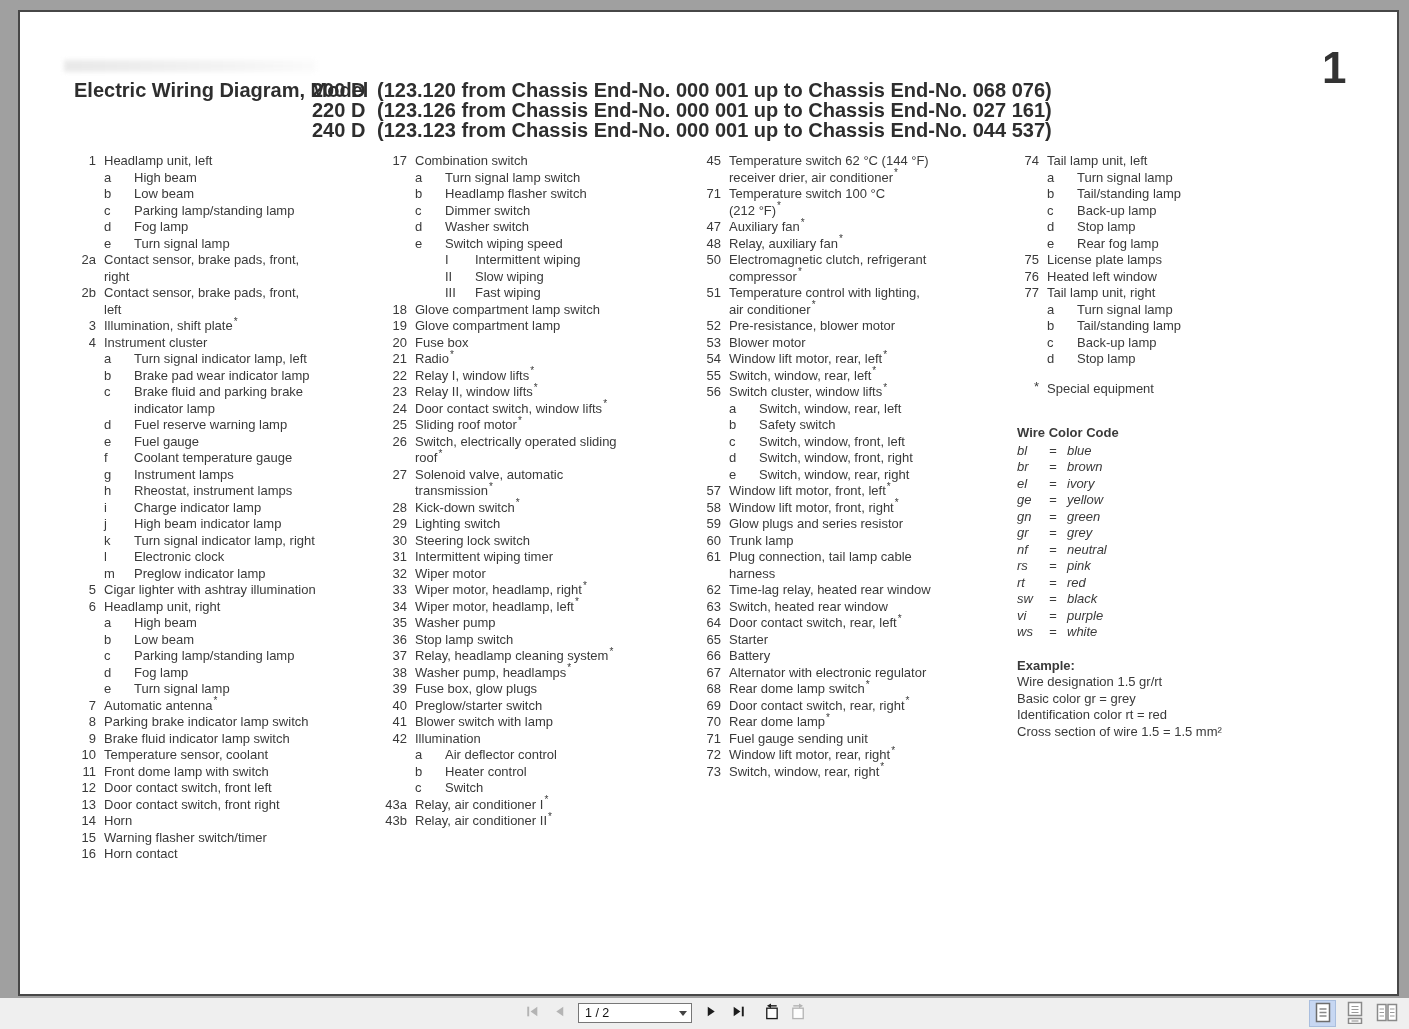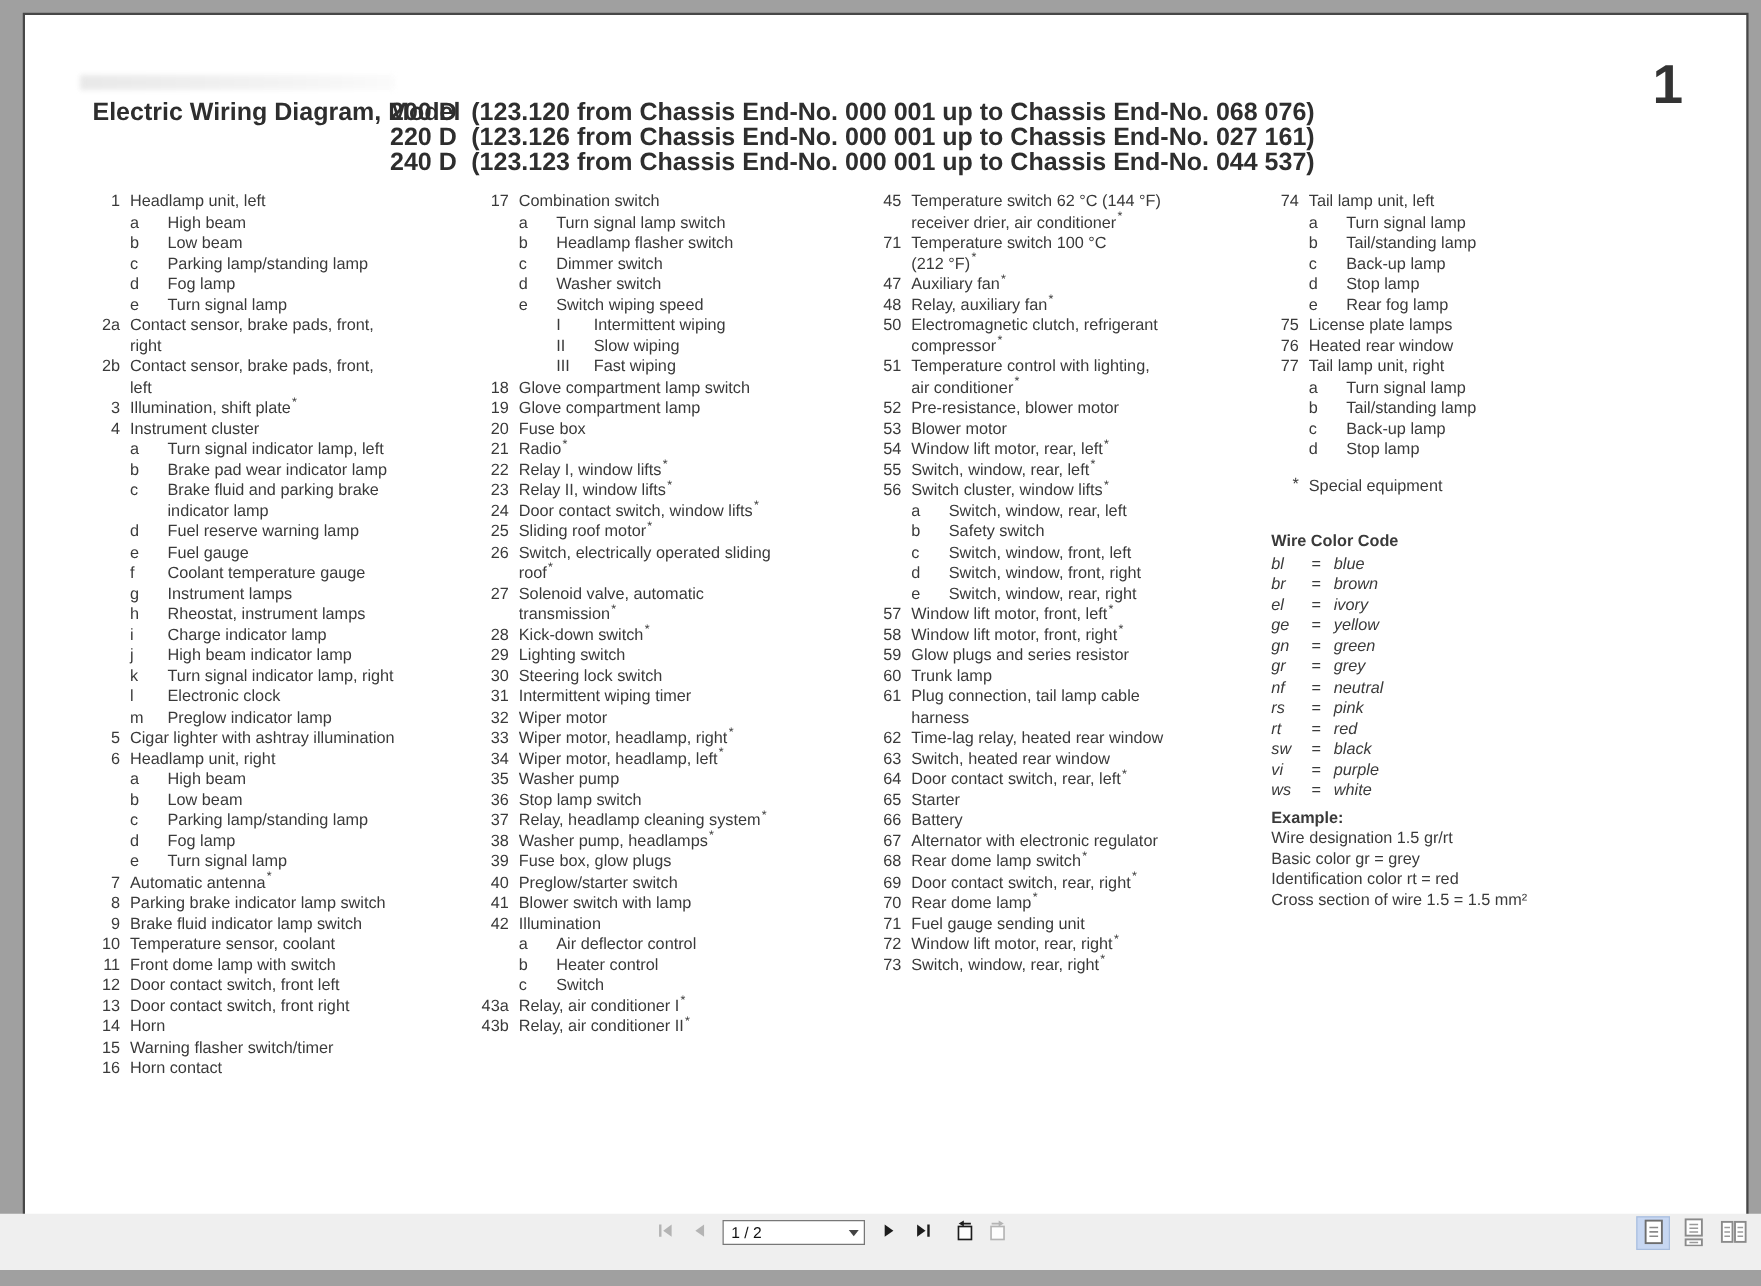--- a/index.html
+++ b/index.html
@@ -42,25 +42,25 @@
   .lab.sub{width:30px;}
   .lab.subsub{width:30px;}
   .txt{flex:1;white-space:pre-wrap;}
   sup.star{font-size:10px;line-height:0;vertical-align:super;margin-left:1px;}
   .note-block{margin-top:13px;}
   .wcc-block{margin-top:28px;}
   .wcc-title{font-weight:700;margin-bottom:1px;}
   .wcc-row{display:flex;font-style:italic;}
   .wcc-code{width:32px;flex:none;}
   .wcc-eq{width:18px;flex:none;}
-  .example-block{margin-top:5px;}
+  .example-block{margin-top:17px;}
   .example-title{font-weight:700;}
   
   .toolbar{
-    position:absolute;left:0;right:0;bottom:13px;height:45px;
+    position:absolute;left:0;right:0;bottom:0;height:31px;
     background:var(--toolbar-bg);
   }
   .nav-group{position:absolute;left:520px;top:3px;display:flex;align-items:center;gap:3px;}
   .tbtn{
     width:24px;height:24px;display:flex;align-items:center;justify-content:center;
     background:transparent;border:none;padding:0;cursor:pointer;
   }
   .tbtn.enabled{color:var(--icon-enabled);}
   .tbtn.disabled{color:var(--icon-disabled);}
   .page-combo{
@@ -644,21 +644,21 @@
           <span class="lab num"></span>
           <span class="lab sub">e</span>
           <span class="txt">Rear fog lamp</span>
         </div>
         <div class="lrow lvl0">
           <span class="lab num">75</span>
           <span class="txt">License plate lamps</span>
         </div>
         <div class="lrow lvl0">
           <span class="lab num">76</span>
-          <span class="txt">Heated rear window</span>
+          <span class="txt">Heated left window</span>
         </div>
         <div class="lrow lvl0">
           <span class="lab num">77</span>
           <span class="txt">Tail lamp unit, right</span>
         </div>
         <div class="lrow lvl1">
           <span class="lab num"></span>
           <span class="lab sub">a</span>
           <span class="txt">Turn signal lamp</span>
         </div>

